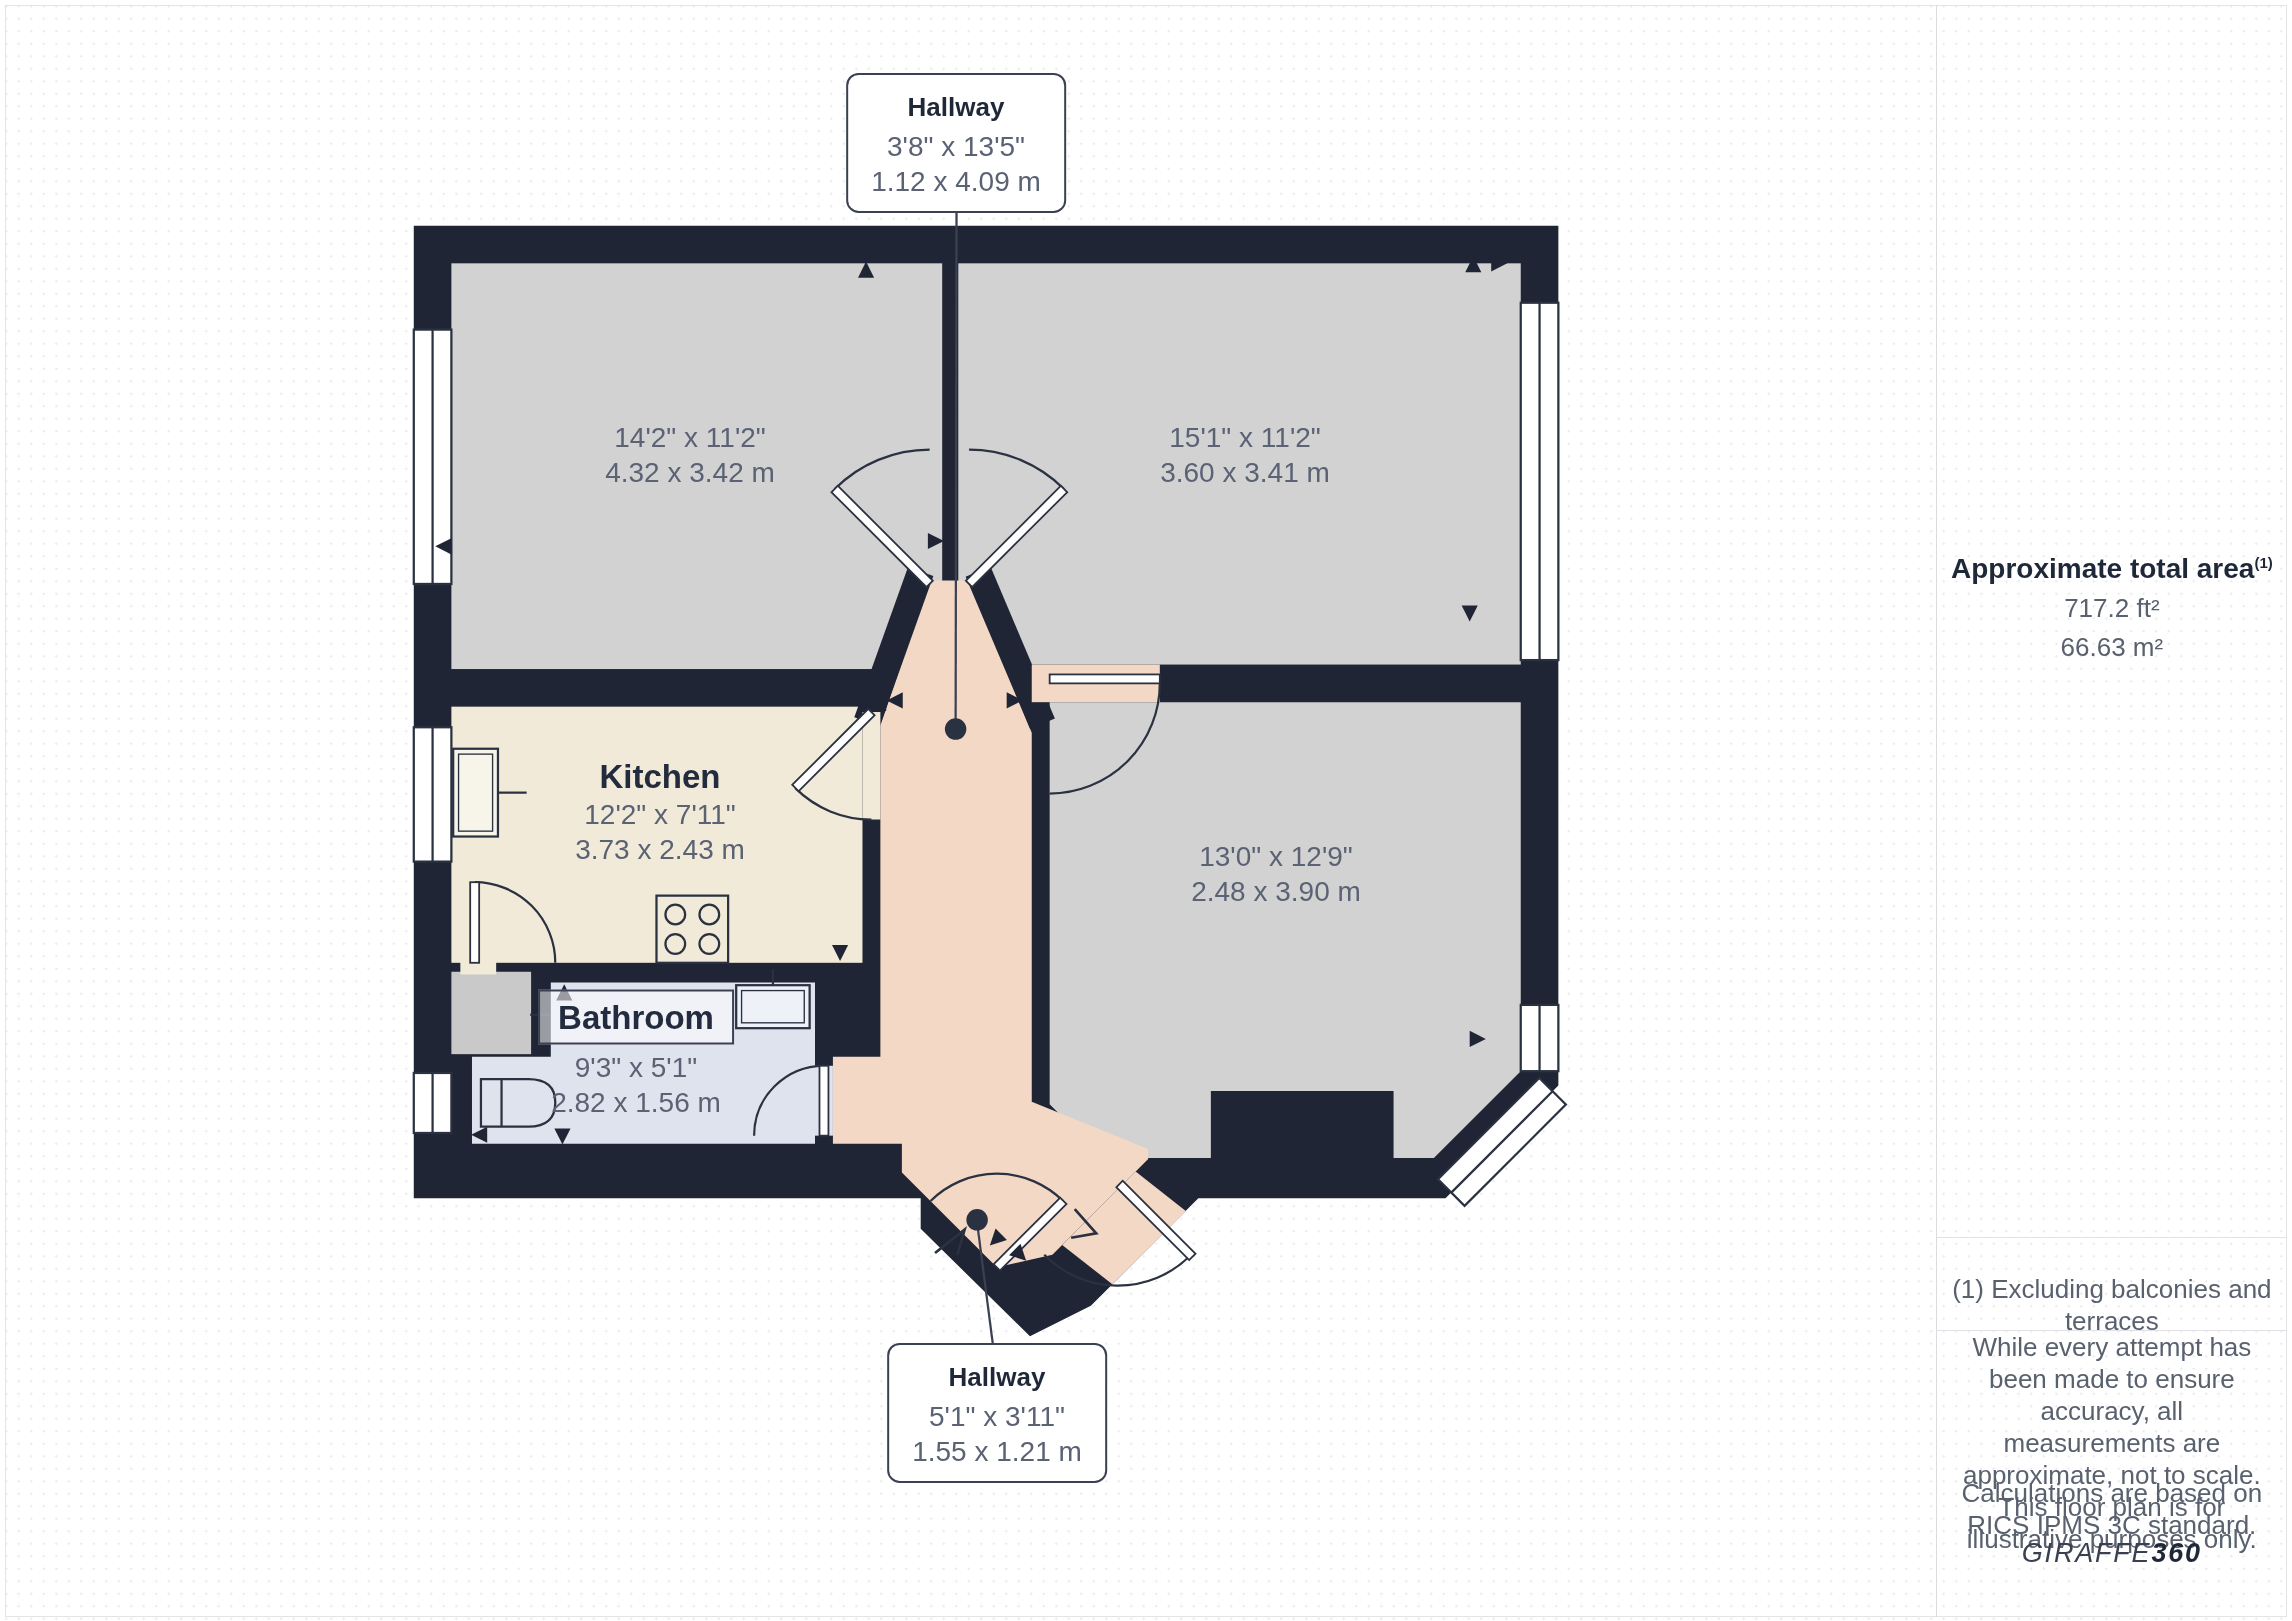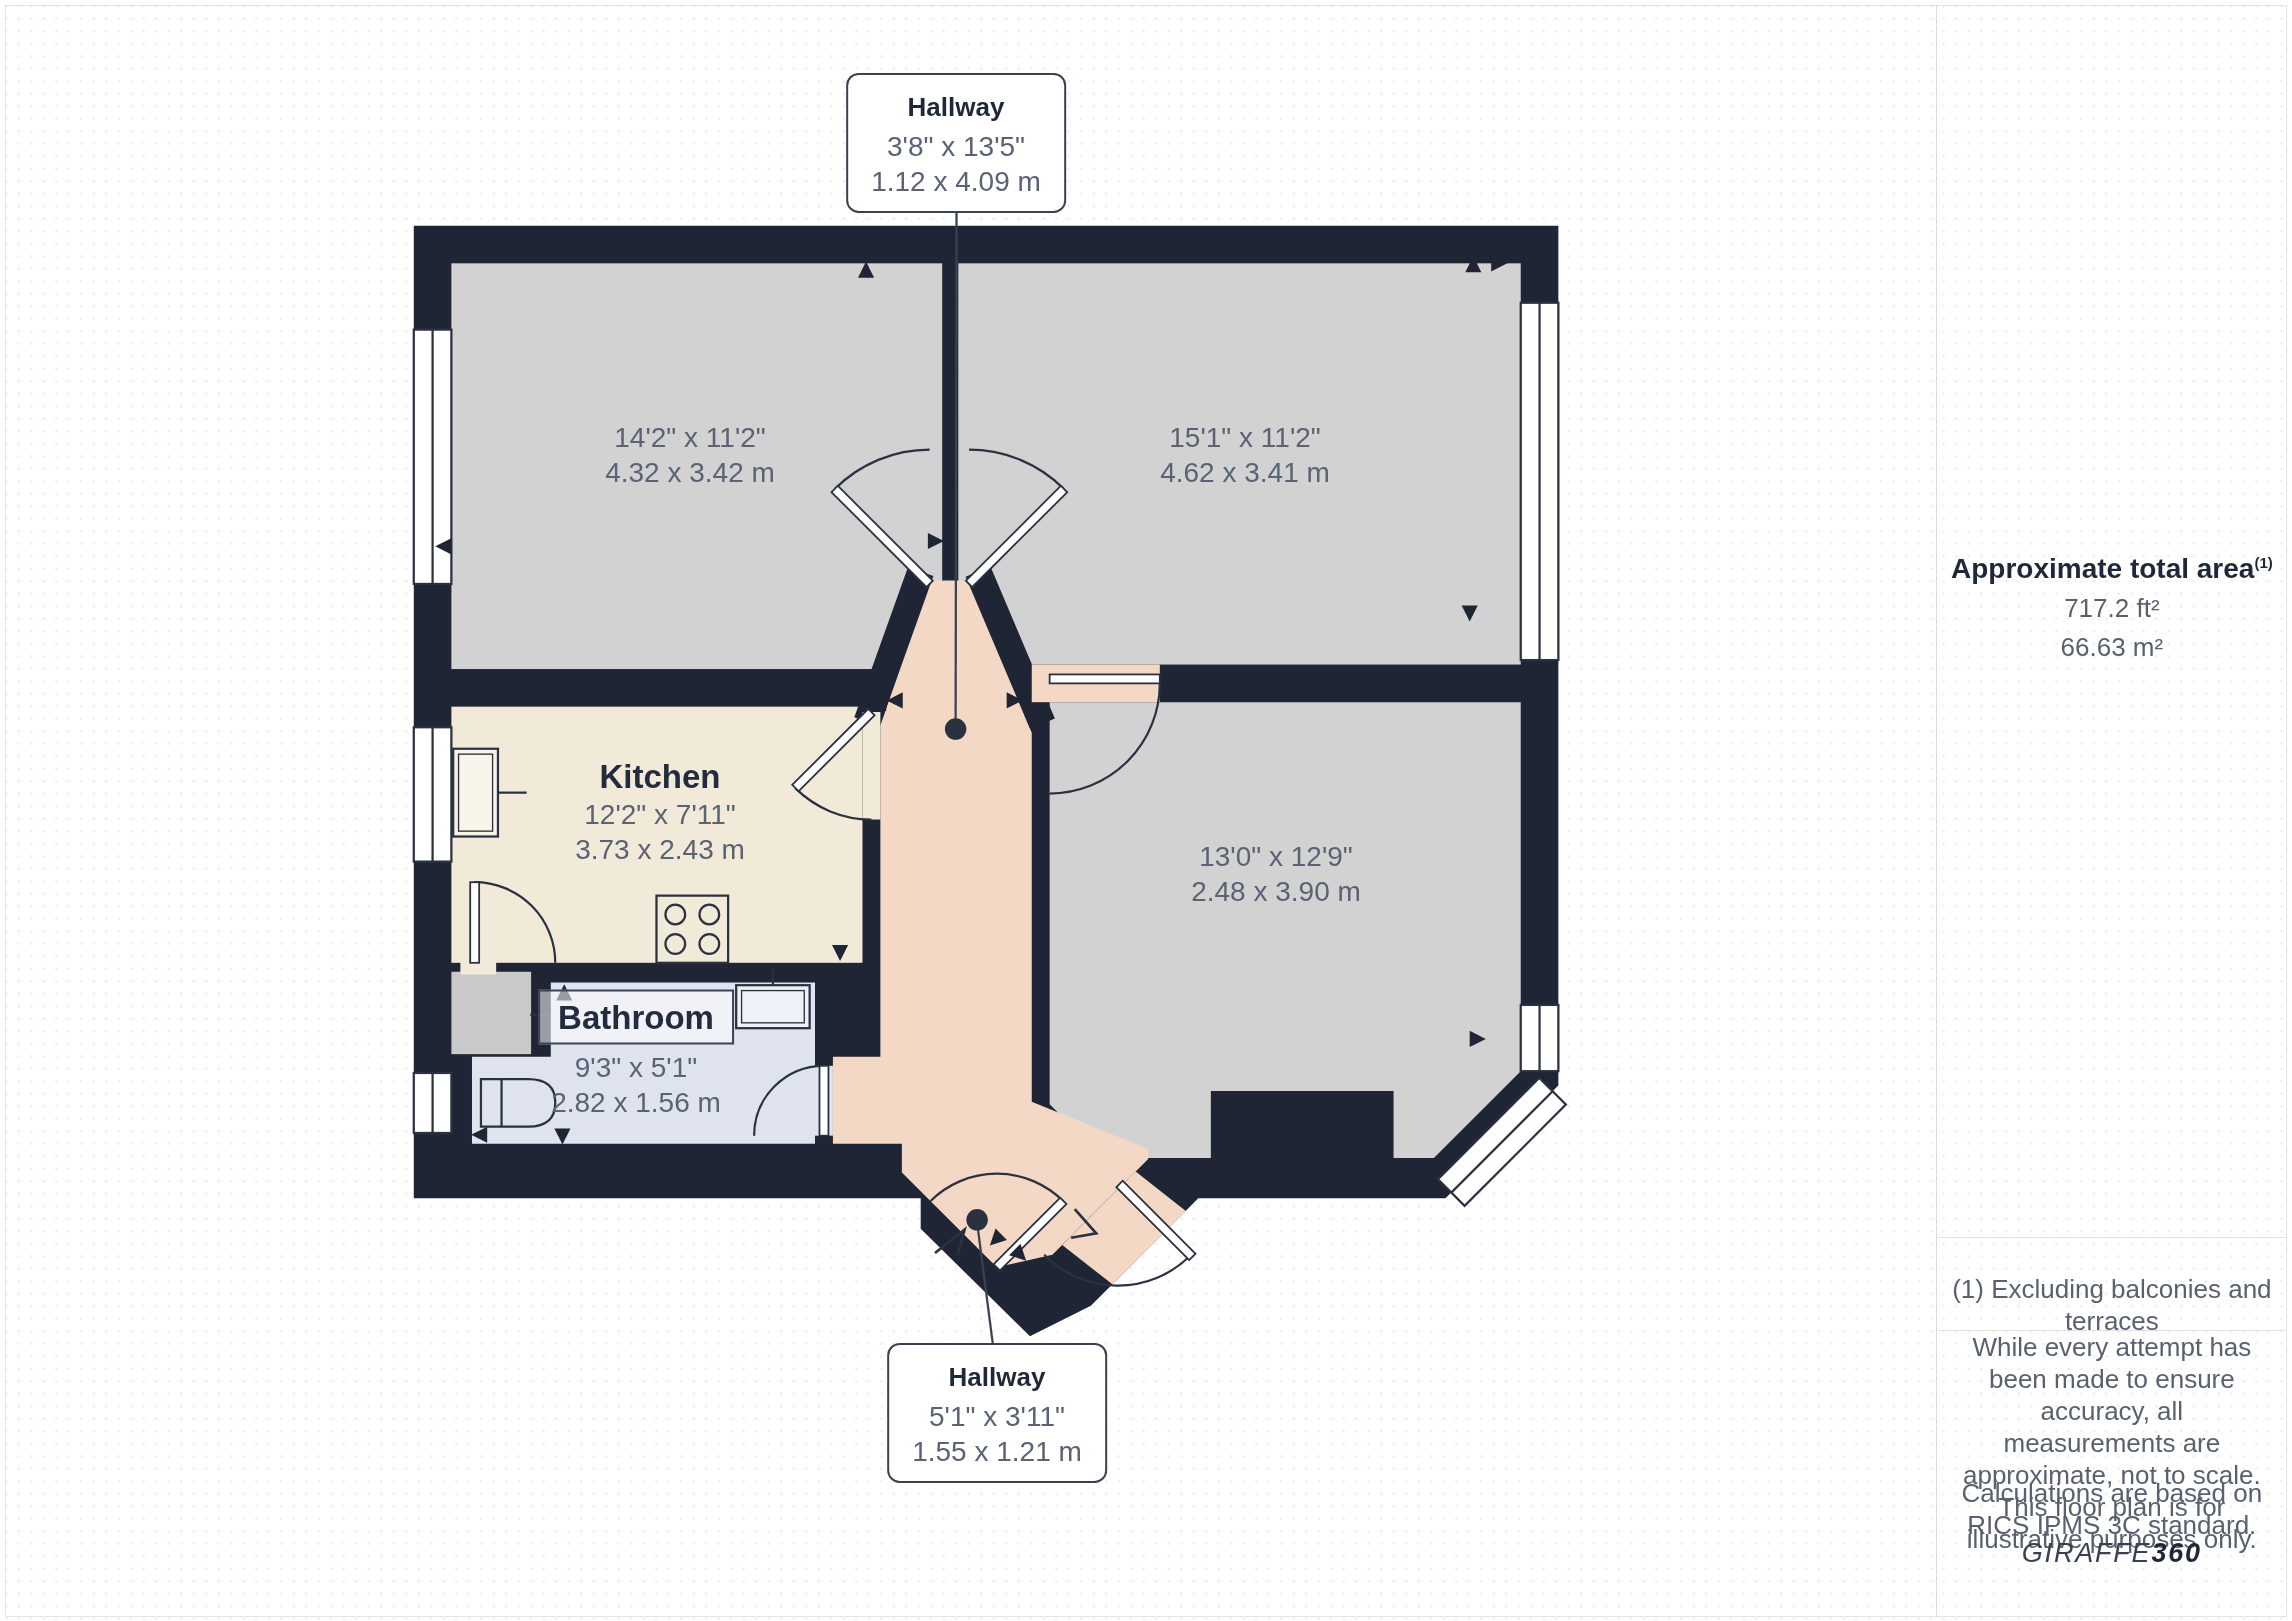--- a/index.html
+++ b/index.html
@@ -202,21 +202,21 @@
     </g>
   </svg>
 
   <div class="lbl" style="left:690px;top:455px;">
     <div class="dims">14'2" x 11'2"</div>
     <div class="dims">4.32 x 3.42 m</div>
   </div>
 
   <div class="lbl" style="left:1245px;top:455px;">
     <div class="dims">15'1" x 11'2"</div>
-    <div class="dims">4.62 x 3.41 m</div>
+    <div class="dims">3.60 x 3.41 m</div>
   </div>
 
   <div class="lbl" style="left:660px;top:811px;">
     <div class="room-name">Kitchen</div>
     <div class="dims">12'2" x 7'11"</div>
     <div class="dims">3.73 x 2.43 m</div>
   </div>
 
   <div class="lbl" style="left:1276px;top:874px;">
     <div class="dims">13'0" x 12'9"</div>

